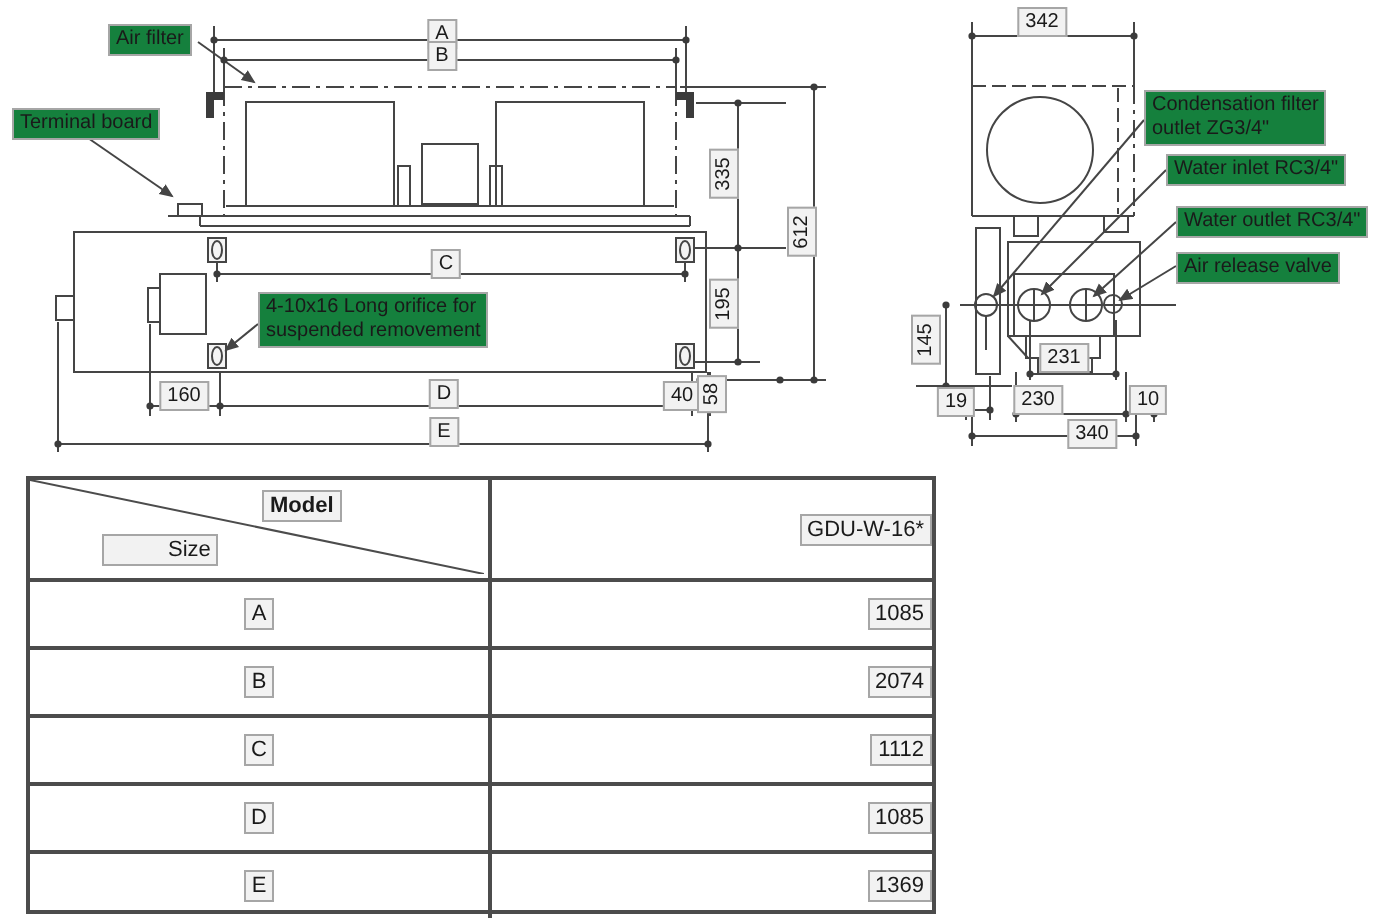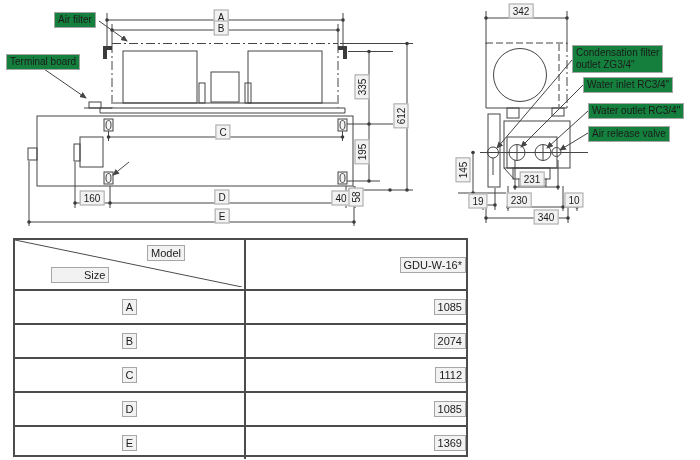--- a/index.html
+++ b/index.html
@@ -22,21 +22,21 @@
   .tbl{
     position:absolute;left:13px;top:238px;width:455px;height:219px;
     border:2px solid #4c4c4c;box-sizing:border-box;background:#fff;
   }
   .tbl .row{display:flex;box-sizing:border-box;border-top:2px solid #4c4c4c;height:34px;}
   .tbl .row.hdr{border-top:none;height:49px;}
   .tbl .c1{position:relative;width:229px;box-sizing:border-box;display:flex;align-items:center;justify-content:center;}
   .tbl .c2{position:relative;flex:1;box-sizing:border-box;border-left:2px solid #4c4c4c;display:flex;align-items:center;justify-content:flex-end;}
   .tbl .chip{position:static;transform:none;font-size:11px;line-height:14px;}
   .tbl .hdr .c1 .chip{position:absolute;transform:none;}
-  .hdr-model{left:132px;top:5px;}
+  .hdr-model{left:116px;top:5px;font-weight:bold;}
   .hdr-size{left:36px;top:27px;padding-left:32px;}
   .diag-svg{position:absolute;left:0;top:0;}
 </style>
 </head>
 <body>
 
 <div class="canvas">
 
   <svg width="700" height="232" viewBox="0 0 700 232">
     <defs>
@@ -228,20 +228,24 @@
   <div class="chip" style="left:222px;top:216px;">E</div>
   <div class="chip" style="left:92px;top:198px;">160</div>
   <div class="chip" style="left:341px;top:198px;">40</div>
   <div class="chip rot" style="left:362px;top:87px;">335</div>
   <div class="chip rot" style="left:401px;top:116px;">612</div>
   <div class="chip rot" style="left:362px;top:152px;">195</div>
   <div class="chip rot" style="left:356px;top:197px;">58</div>
 
   <div class="callout" style="left:54px;top:12px;">Air filter</div>
   <div class="callout" style="left:6px;top:54px;">Terminal board</div>
+  <div class="callout" style="left:129px;top:146px;">
+    <div>4-10x16 Long orifice for</div>
+    <div>suspended removement</div>
+  </div>
 
   <div class="chip" style="left:521px;top:11px;">342</div>
   <div class="chip rot" style="left:463px;top:170px;">145</div>
   <div class="chip" style="left:478px;top:201px;">19</div>
   <div class="chip" style="left:532px;top:179px;">231</div>
   <div class="chip" style="left:519px;top:200px;">230</div>
   <div class="chip" style="left:574px;top:200px;">10</div>
   <div class="chip" style="left:546px;top:217px;">340</div>
 
   <div class="callout" style="left:572px;top:45px;">

